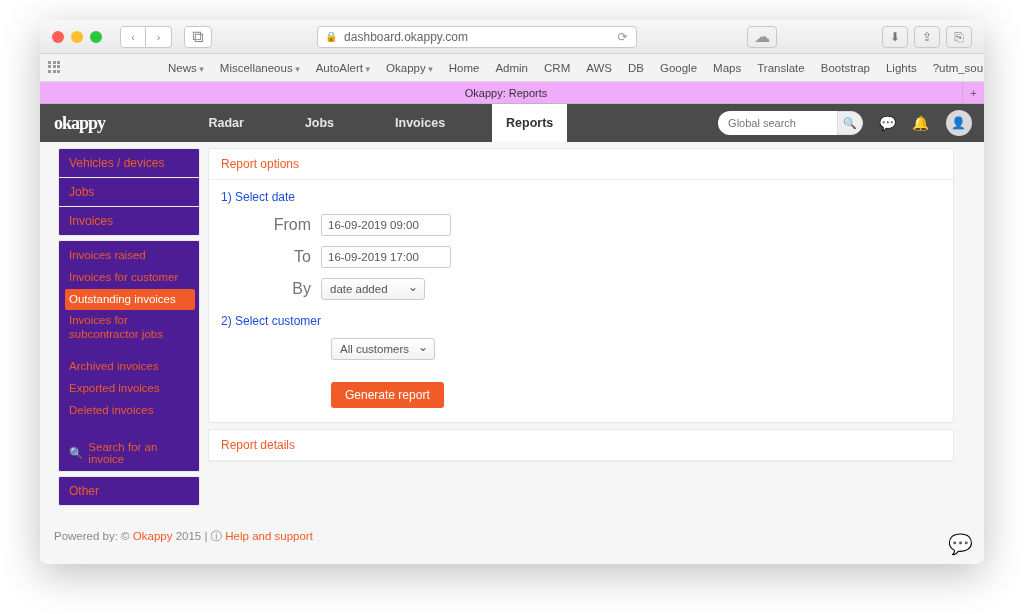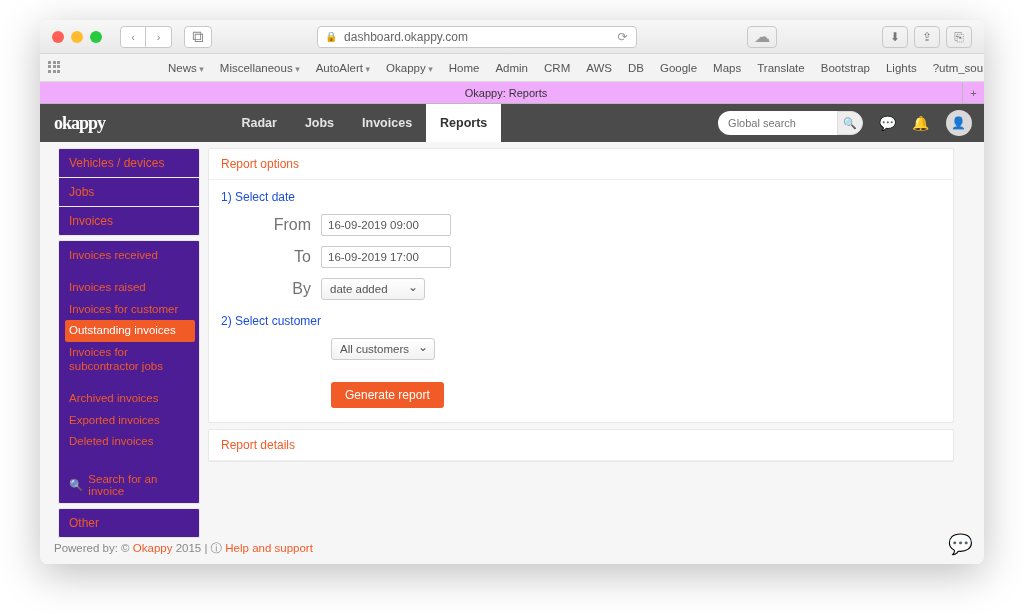--- a/index.html
+++ b/index.html
@@ -23,21 +23,21 @@
 .bookmark-bar { height: 28px; background: #f3f3f3; border-bottom: 1px solid #ddd; display: flex; align-items: center; font-size: 11.5px; color: #555; padding: 0 8px; gap: 12px; }
 .grid-icon { width: 14px; height: 14px; display: grid; grid-template-columns: repeat(3,3px); grid-template-rows: repeat(3,3px); gap: 1.5px; margin-right: 4px;}
 .grid-icon span { background: #999; }
 .bm-item { white-space: nowrap; cursor: default; }
 .caret::after { content: " ▾"; font-size: 9px; color: #888; }
 .tab-strip { height: 22px; background: #f0abfc; display: flex; align-items: center; font-size: 11px; color: #333; padding: 0 0 0 10px; border-bottom: 1px solid #b9b9b9; position: relative;}
 .tab-strip .tab-title { flex: 1; text-align: center; }
 .tab-strip .plus { width: 22px; height: 22px; border-left: 1px solid #b9b9b9; display: flex; align-items: center; justify-content: center; color: #666; }
 .app-nav { height: 38px; background: #4b4b4b; display: flex; align-items: center; color: #fff; font-size: 13px; }
 .logo { padding: 0 14px; font-family: cursive; font-weight: bold; font-size: 18px; letter-spacing: -1px;}
-.nav-center { margin-left: auto; margin-right: auto; display: flex; height: 100%; }
+.nav-center { margin-left: auto; margin-right: auto; display: flex; height: 100%; gap: 33px; }
 .nav-item { padding: 0 14px; display: flex; align-items: center; color: #e5e5e5; cursor: pointer; font-weight: bold; font-size: 12.5px;}
 .nav-item.active { background: #fff; color: #333; }
 .search-wrap { display: flex; align-items: center; margin-left: auto; gap: 16px; padding-right: 12px;}
 .search-input { width: 120px; height: 24px; border: none; border-radius: 12px 0 0 12px; padding: 0 10px; font-size: 11px; outline: none; background: #fff; color: #999;}
 .search-btn { height: 24px; width: 26px; background: #eee; border: 1px solid #ddd; border-radius: 0 12px 12px 0; display: flex; align-items: center; justify-content: center; font-size: 11px; color: #777; margin-left: -1px;}
 .nicon { color: #f05b27; font-size: 14px; }
 .avatar { width: 26px; height: 26px; background: #d9d9d9; border-radius: 50%; display: flex; align-items: center; justify-content: center; color: #fff; font-size: 12px;}
 .content { flex: 1; background: #f6f6f6; display: flex; overflow: hidden;}
 .sidebar { width: 160px; padding: 6px 0 0 18px; font-size: 12px; }
 .side-group { background: #4c1d95; border: 1px solid #e8e8e8; border-radius: 2px; margin-bottom: 4px; }
@@ -52,21 +52,21 @@
 .panel-head { color: #f05b27; padding: 8px 12px; border-bottom: 1px solid #f0f0f0; }
 .panel-body { padding: 10px 12px; color: #555; }
 .step { margin-bottom: 4px; color: #1d4ed8; }
 .form-row { display: flex; align-items: center; margin: 10px 0; }
 .form-label { width: 100px; text-align: right; padding-right: 10px; color: #737373; font-size: 16px;}
 .text-input { height: 22px; border: 1px solid #ccc; border-radius: 2px; padding: 0 6px; font-size: 11.5px; color: #555; width: 130px; background: #fff;}
 .select { height: 22px; border: 1px solid #ccc; border-radius: 3px; padding: 0 20px 0 8px; font-size: 11.5px; color: #555; width: 104px; background: linear-gradient(#fff,#f2f2f2); position: relative; display: inline-flex; align-items: center; }
 .select::after { content: "⌄"; position: absolute; right: 6px; top: 1px; font-size: 12px; color: #555; }
 .generate-btn { background: #f05b27; color: #fff; border: none; border-radius: 3px; height: 26px; padding: 0 14px; font-size: 12px; cursor: pointer; margin-left: 110px; margin-top: 12px; margin-bottom: 4px;}
 .sect2 .select { margin-left: 110px; }
-.footer { position: absolute; left: 14px; bottom: 8px; font-size: 11.5px; color: #888;}
+.footer { position: absolute; left: 14px; bottom: 20px; font-size: 11.5px; color: #888;}
 .footer a { color: #f05b27; text-decoration: none; }
 .chat-bubble { position: absolute; right: 14px; bottom: 10px; width: 22px; height: 22px; color: #f05b27; font-size: 20px;}
 </style>
 </head>
 <body>
 
 <div class="window">
   <div class="titlebar">
     <div class="dots">
       <div class="dot red"></div>
@@ -149,21 +149,20 @@
 
   <div class="content">
     <div class="sidebar">
       <div class="side-group" id="top-groups">
           <div class="side-head">Vehicles / devices</div>
           <div class="side-head">Jobs</div>
           <div class="side-head">Invoices</div>
         </div>
       <div class="side-group">
         <div class="sub-list" id="inv-list">
-            <div class="sub-item" style="margin-bottom: 10px;">Invoices received</div>
             <div class="sub-item">Invoices raised</div>
             <div class="sub-item">Invoices for customer</div>
             <div class="sub-item sel">Outstanding invoices</div>
             <div class="sub-item" style="margin-bottom: 10px;">Invoices for subcontractor jobs</div>
             <div class="sub-item">Archived invoices</div>
             <div class="sub-item">Exported invoices</div>
             <div class="sub-item" style="margin-bottom: 10px;">Deleted invoices</div>
           </div>
         <div class="sub-search">
           <span>🔍</span>

